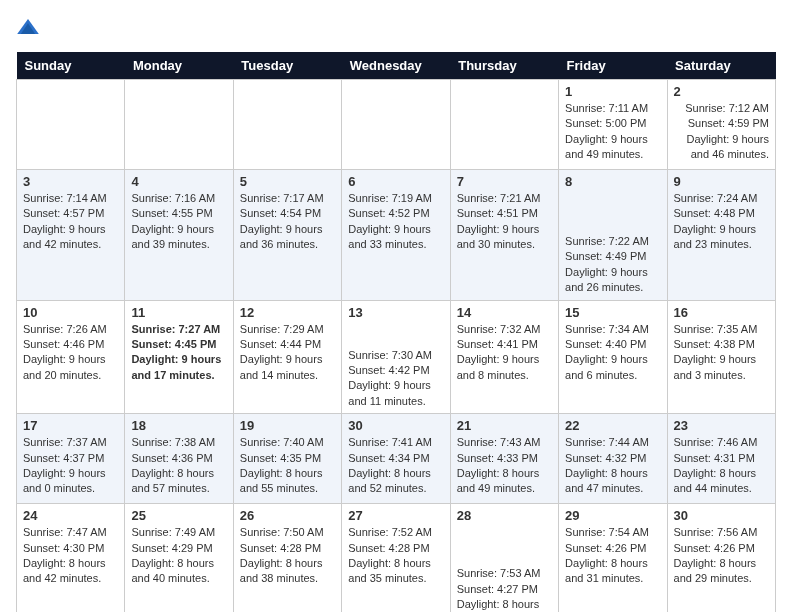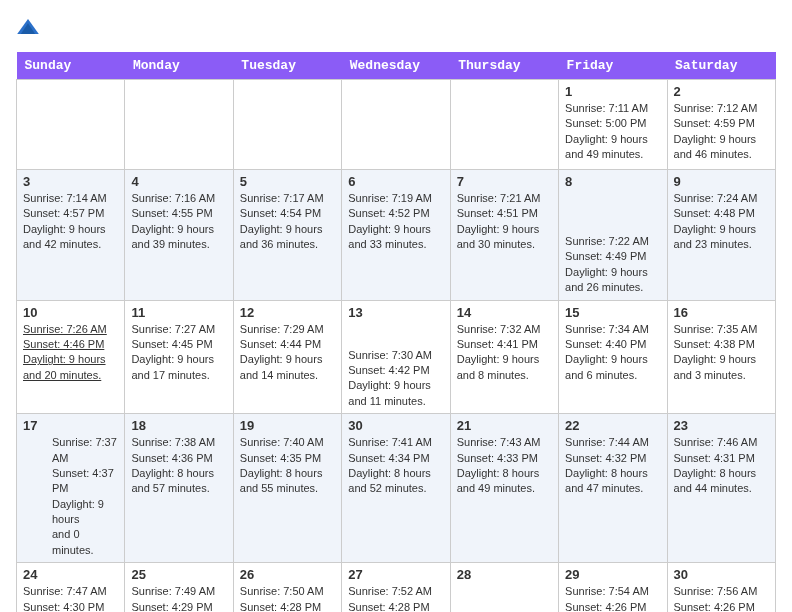--- a/index.html
+++ b/index.html
@@ -46,27 +46,26 @@
     .location-title {
       font-size: 16px;
       color: #555;
     }
     .calendar-table {
       width: 100%;
       border-collapse: collapse;
       table-layout: fixed;
     }
     .calendar-table th {
-      background-color: #8b5cf6;
+      background-color: #0f172a;
       color: #fff;
       text-align: left;
       padding: 6px 8px;
       font-size: 13px;
       font-weight: bold;
-      font-family: Liberation Mono, monospace;
     }
     .calendar-table td {
       border: 1px solid #ccc;
       vertical-align: top;
       padding: 4px 6px;
       height: 90px;
       font-size: 11px;
       color: #333;
       background: #fff;
     }
@@ -128,21 +127,21 @@
         <td class="empty-cell"></td>
         <td>
           <div class="day-number">1</div>
           <div class="day-info" style="white-space: pre-line;">Sunrise: 7:11 AM
 Sunset: 5:00 PM
 Daylight: 9 hours
 and 49 minutes.</div>
         </td>
         <td>
           <div class="day-number">2</div>
-          <div class="day-info" style="white-space: pre-line;">Sunrise: 7:12 AM
+          <div class="day-info" style="white-space: pre-line; text-align: right;">Sunrise: 7:12 AM
 Sunset: 4:59 PM
 Daylight: 9 hours
 and 46 minutes.</div>
         </td>
       </tr>
       <tr>
         <td>
           <div class="day-number">3</div>
           <div class="day-info" style="white-space: pre-line;">Sunrise: 7:14 AM
 Sunset: 4:57 PM
@@ -188,28 +187,28 @@
           <div class="day-number">9</div>
           <div class="day-info" style="white-space: pre-line;">Sunrise: 7:24 AM
 Sunset: 4:48 PM
 Daylight: 9 hours
 and 23 minutes.</div>
         </td>
       </tr>
       <tr>
         <td>
           <div class="day-number">10</div>
-          <div class="day-info" style="white-space: pre-line; text-decoration: underline;">Sunrise: 7:26 AM
+          <div class="day-info" style="white-space: pre-line;">Sunrise: 7:26 AM
 Sunset: 4:46 PM
 Daylight: 9 hours
 and 20 minutes.</div>
         </td>
         <td>
           <div class="day-number">11</div>
-          <div class="day-info" style="white-space: pre-line;">Sunrise: 7:27 AM
+          <div class="day-info" style="white-space: pre-line; font-weight: bold;">Sunrise: 7:27 AM
 Sunset: 4:45 PM
 Daylight: 9 hours
 and 17 minutes.</div>
         </td>
         <td>
           <div class="day-number">12</div>
           <div class="day-info" style="white-space: pre-line;">Sunrise: 7:29 AM
 Sunset: 4:44 PM
 Daylight: 9 hours
 and 14 minutes.</div>
@@ -239,21 +238,21 @@
           <div class="day-number">16</div>
           <div class="day-info" style="white-space: pre-line;">Sunrise: 7:35 AM
 Sunset: 4:38 PM
 Daylight: 9 hours
 and 3 minutes.</div>
         </td>
       </tr>
       <tr>
         <td>
           <div class="day-number">17</div>
-          <div class="day-info" style="white-space: pre-line; margin-left: 29px;">Sunrise: 7:37 AM
+          <div class="day-info" style="white-space: pre-line;">Sunrise: 7:37 AM
 Sunset: 4:37 PM
 Daylight: 9 hours
 and 0 minutes.</div>
         </td>
         <td>
           <div class="day-number">18</div>
           <div class="day-info" style="white-space: pre-line;">Sunrise: 7:38 AM
 Sunset: 4:36 PM
 Daylight: 8 hours
 and 57 minutes.</div>

